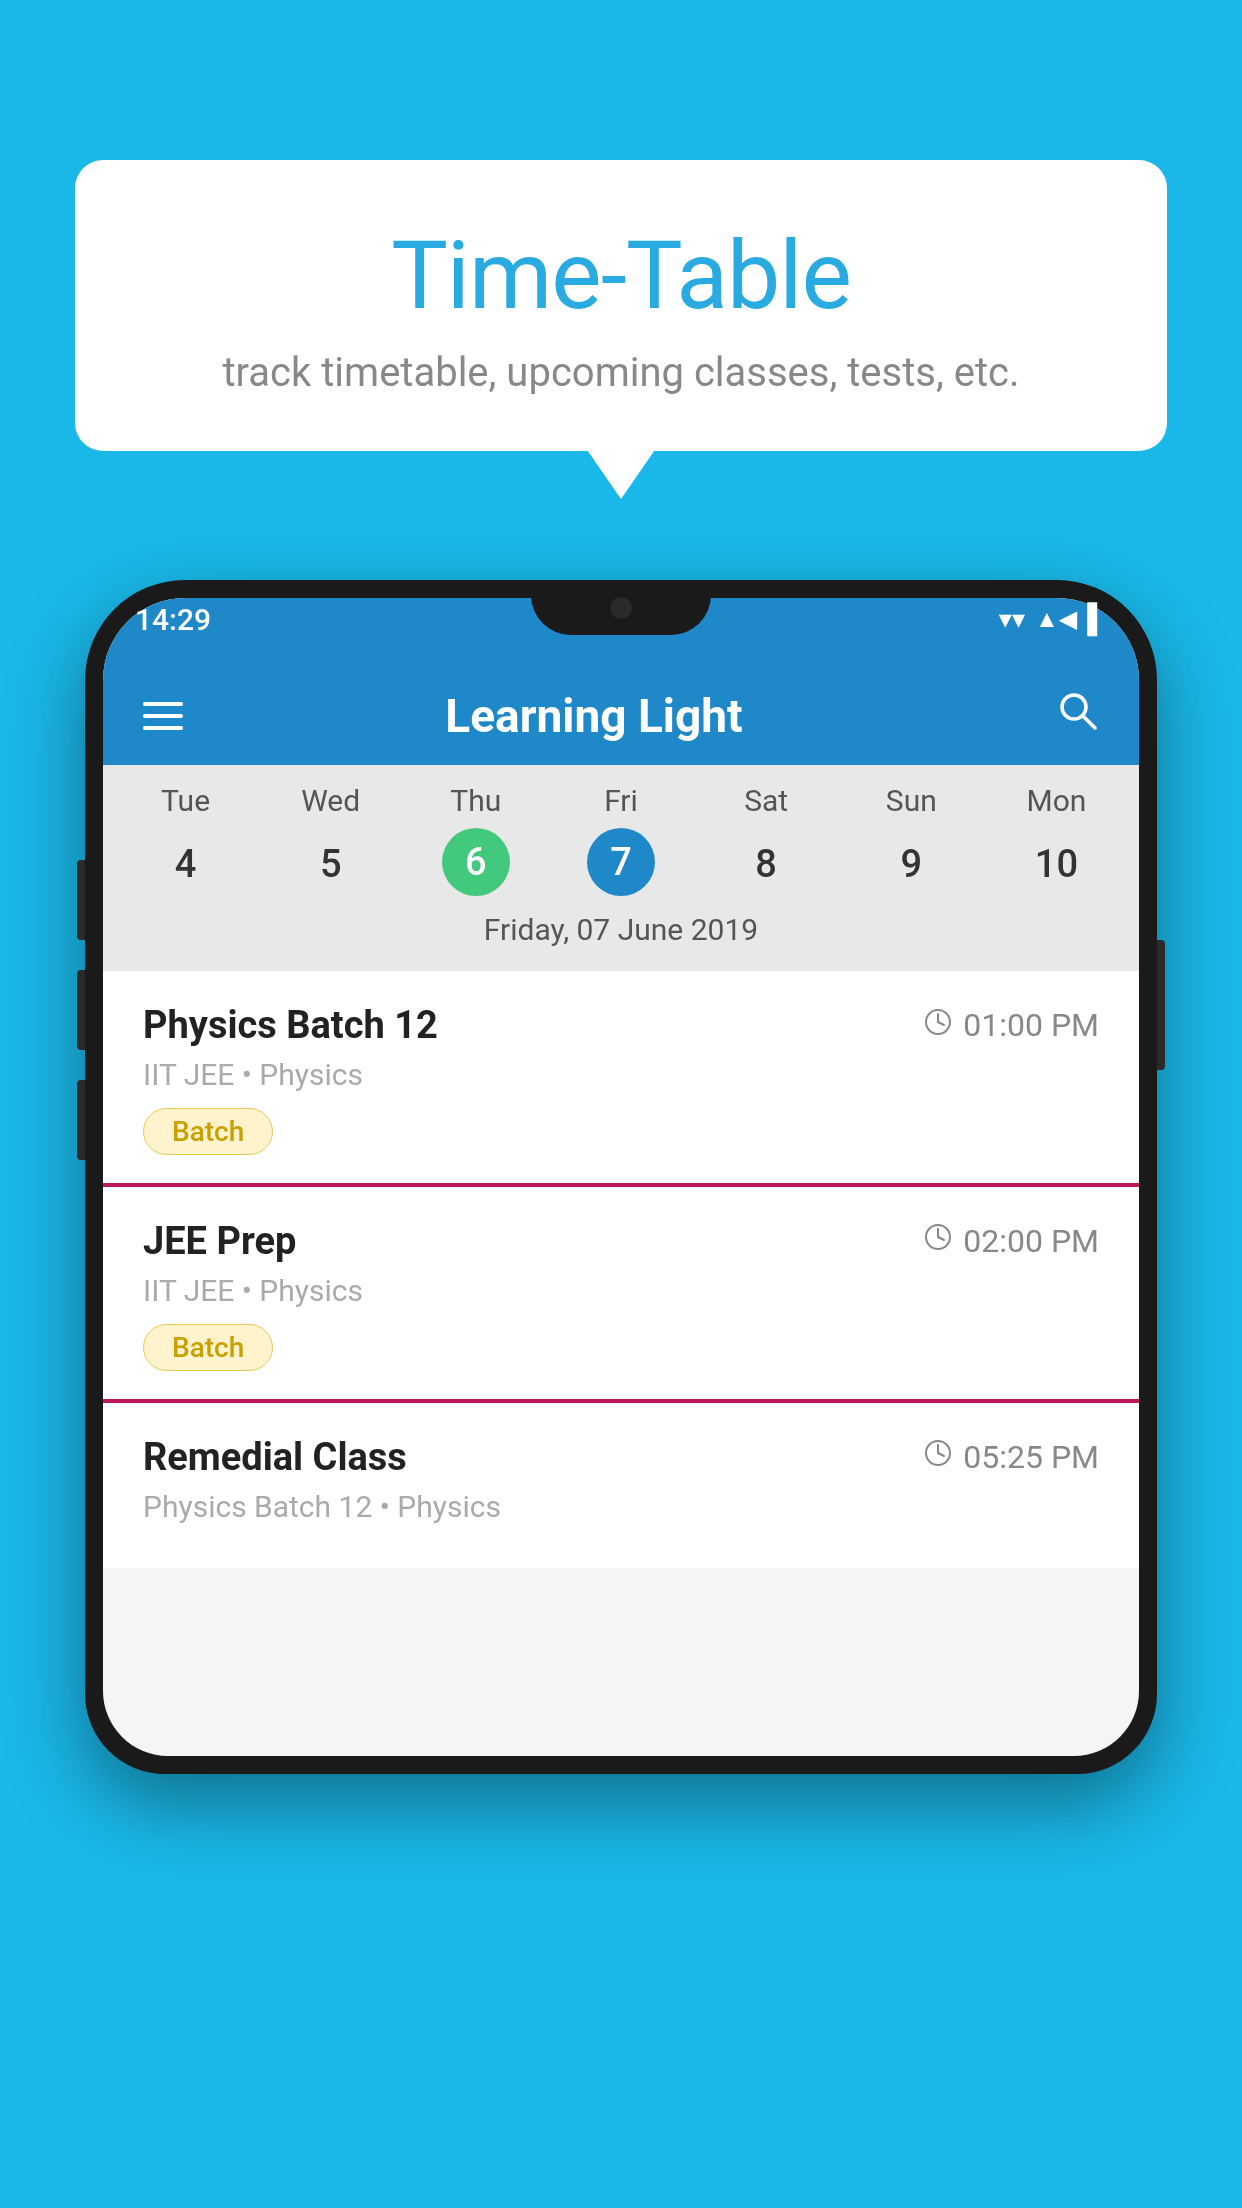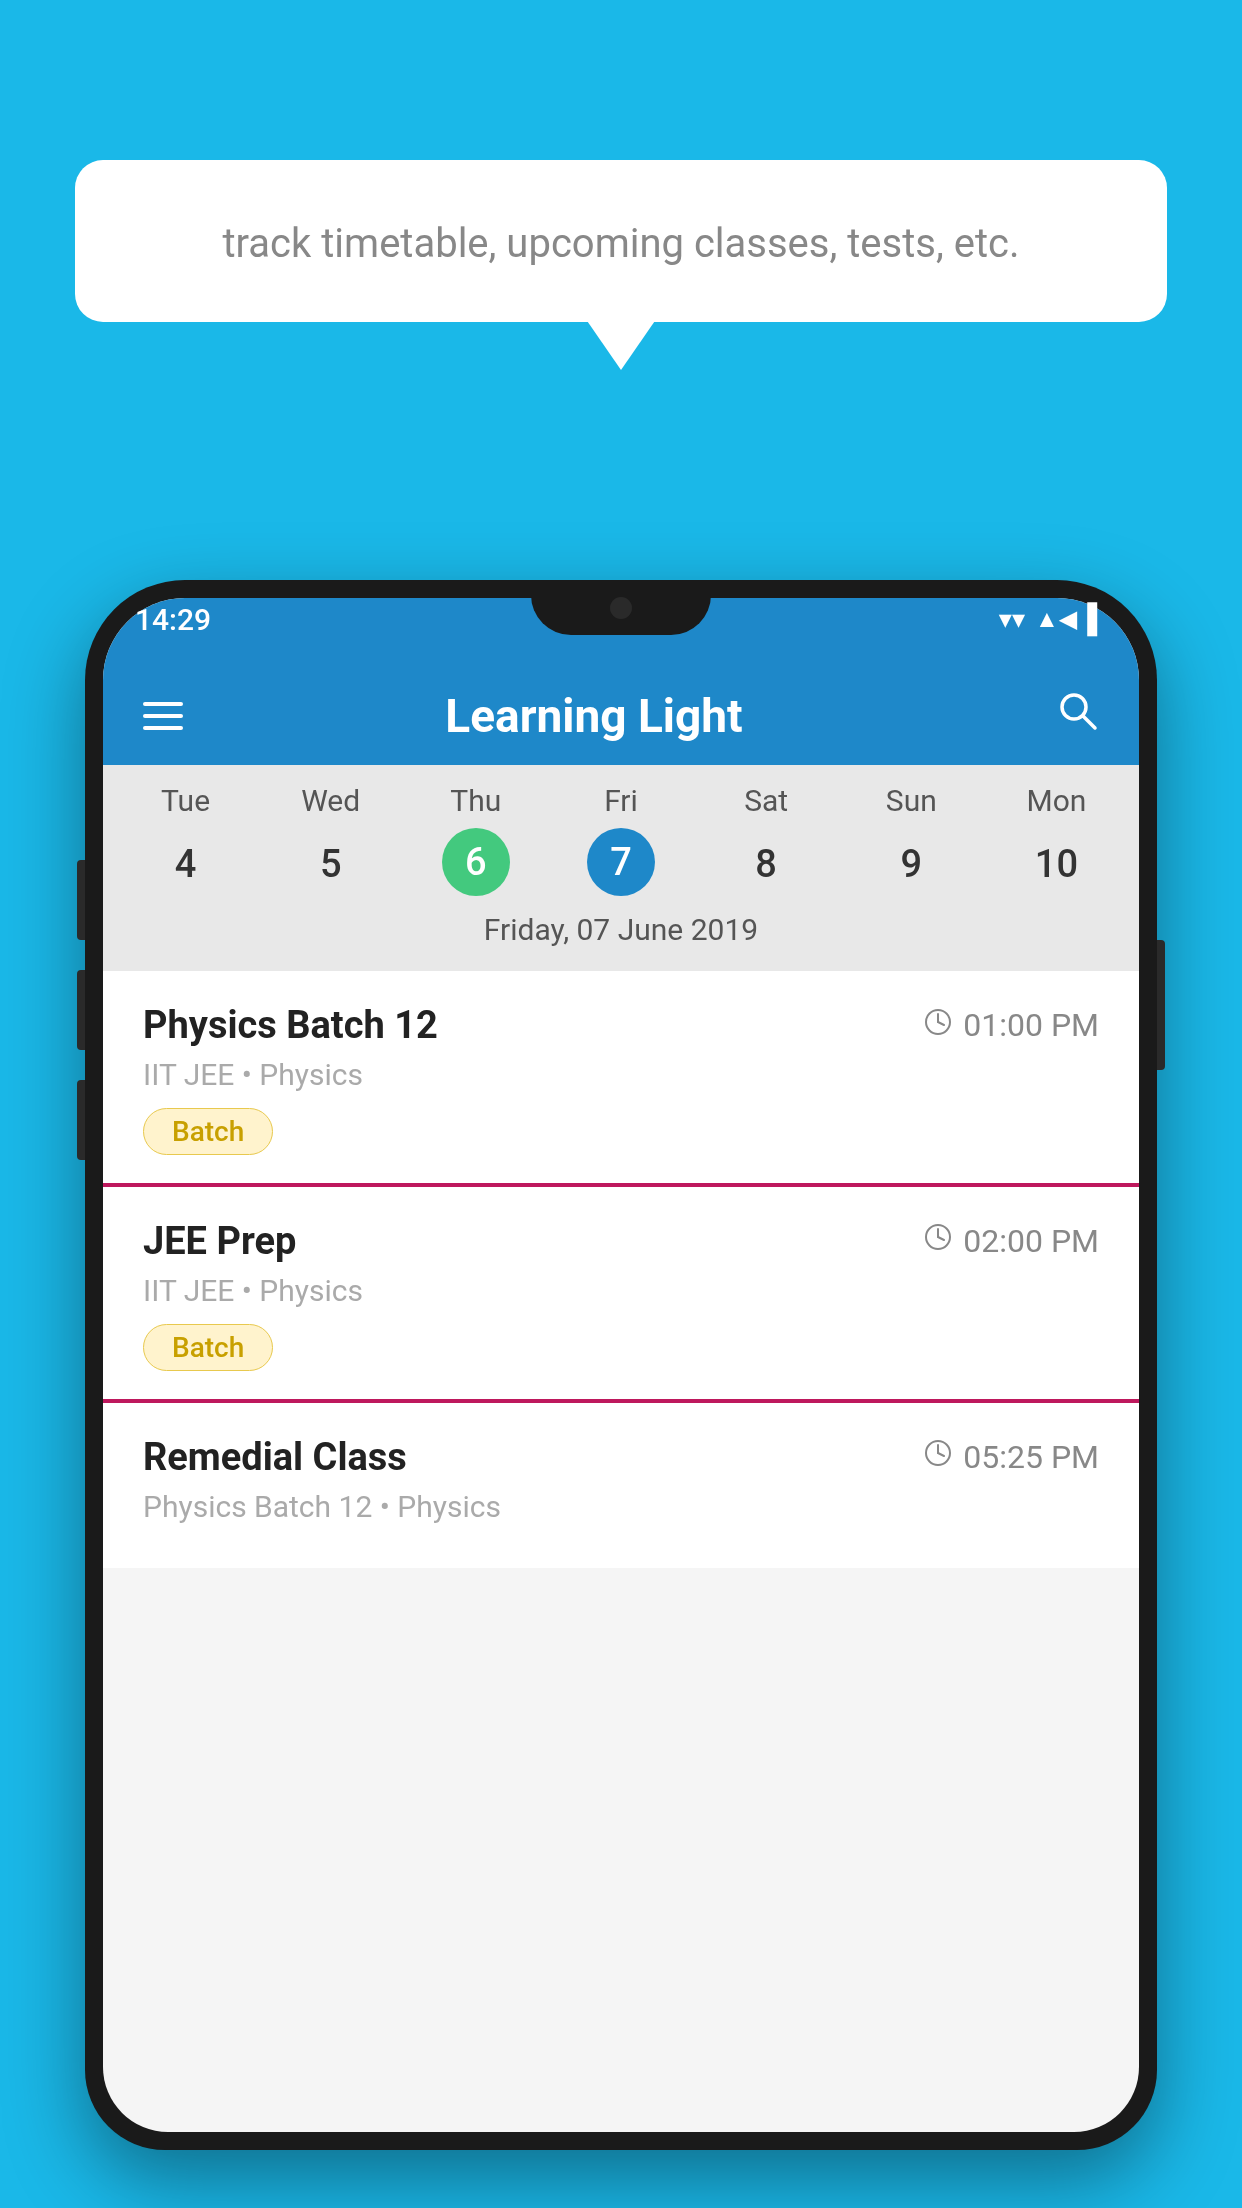--- a/index.html
+++ b/index.html
@@ -66,21 +66,21 @@
       left: 85px;
       right: 85px;
       bottom: 0;
     }
 
     .phone-outer {
       background: #1a1a1a;
       border-radius: 100px 100px 80px 80px;
       padding: 18px;
       width: 100%;
-      height: 1570px;
+      height: 1194px;
       position: relative;
       box-shadow: 0 30px 80px rgba(0,0,0,0.4);
     }
 
     
     .phone-top-bar {
       position: absolute;
       top: 0;
       left: 0;
       right: 0;
@@ -327,20 +327,21 @@
       height: 130px;
       background: #2a2a2a;
       border-radius: 0 4px 4px 0;
     }
   </style>
 </head>
 <body>
 
 <div class="speech-bubble-container">
   <div class="speech-bubble">
+    <div class="bubble-title">Time-Table</div>
     <div class="bubble-subtitle">track timetable, upcoming classes, tests, etc.</div>
   </div>
 </div>
 
 <div class="phone-container">
   <div class="phone-outer">
 
     <div class="side-button-left"></div>
     <div class="side-button-left2"></div>
     <div class="side-button-left3"></div>

